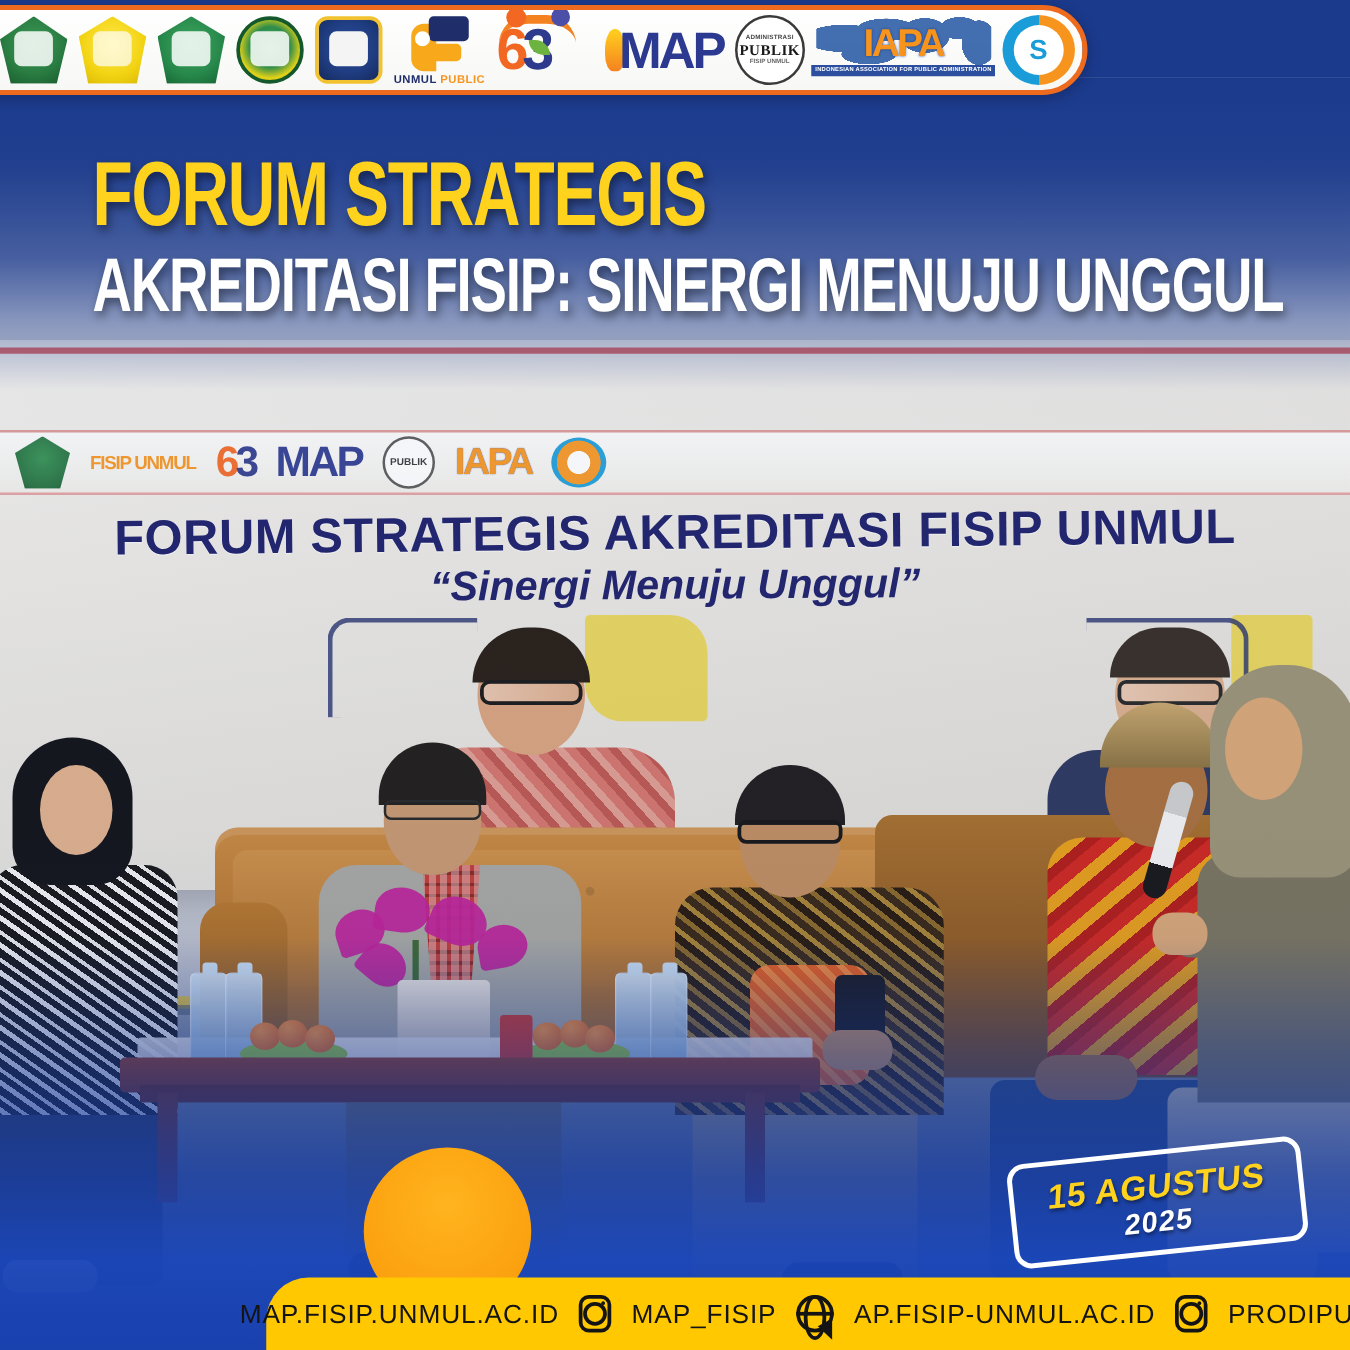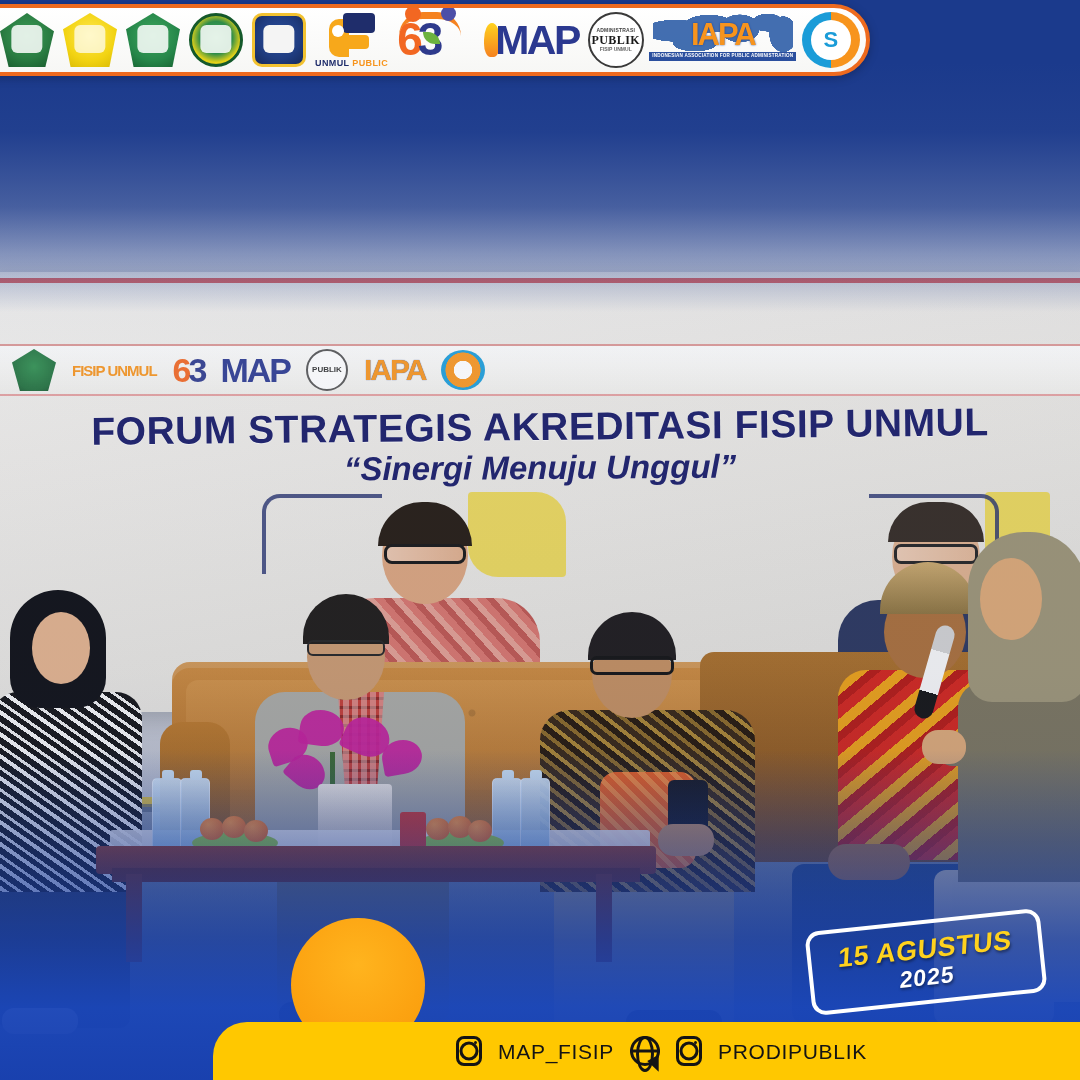--- a/index.html
+++ b/index.html
@@ -564,31 +564,37 @@
       <div class="sub">INDONESIAN ASSOCIATION FOR PUBLIC ADMINISTRATION</div>
     </div>
 
     <div class="lg-dikti">
       <div class="core">
         <div class="s">S</div>
       </div>
     </div>
   </div>
 
+  <div class="title-wrap">
+    <div class="title-1">FORUM STRATEGIS</div>
+    <div class="title-2">AKREDITASI FISIP: SINERGI MENUJU UNGGUL</div>
+  </div>
 
   <div class="date-badge">
     <div class="date-d">15 AGUSTUS</div>
     <div class="date-y">2025</div>
   </div>
 
   <div class="yellow-circle"></div>
 
   <div class="footer">
+    <div class="ft">MAP.FISIP.UNMUL.AC.ID</div>
     <div class="ig-icon"></div>
     <div class="ft">MAP_FISIP</div>
     <div class="globe-icon">
         <span class="cursor"></span>
       </div>
+    <div class="ft">AP.FISIP-UNMUL.AC.ID</div>
     <div class="ig-icon"></div>
     <div class="ft">PRODIPUBLIK</div>
   </div>
 
 </div>
 
 </body></html>

